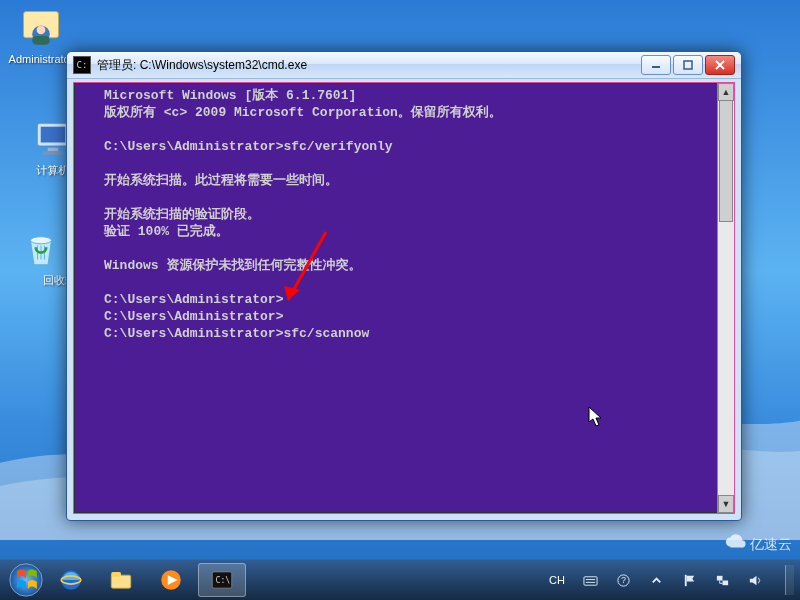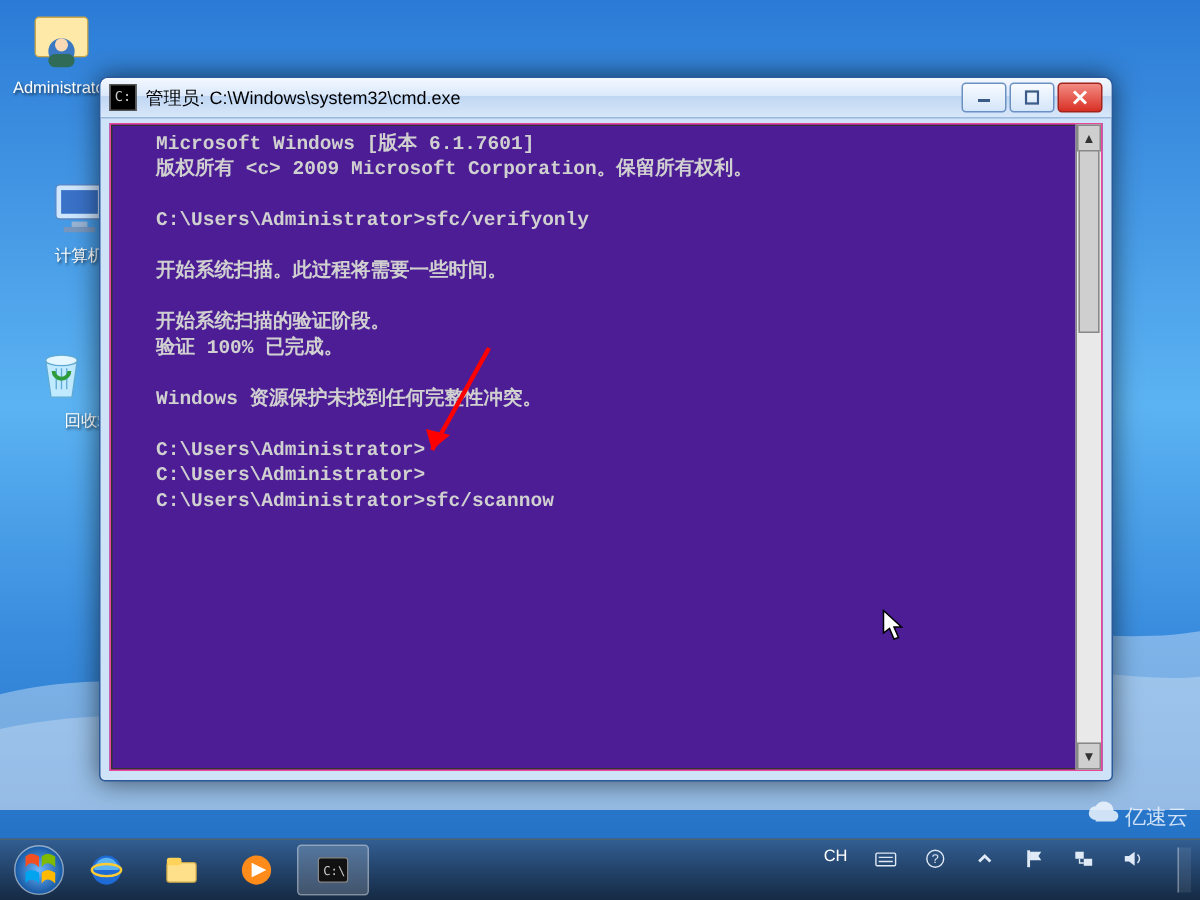--- a/index.html
+++ b/index.html
@@ -27,21 +27,21 @@
   .red-arrow{position:absolute;pointer-events:none;}
   
   .cursor{position:absolute;width:16px;height:22px;}
   
   .taskbar{position:absolute;left:0;right:0;bottom:0;height:40px;background:linear-gradient(to bottom,rgba(60,80,110,.6),rgba(20,35,55,.9));display:flex;align-items:center;padding:0 6px;border-top:1px solid rgba(255,255,255,.25);}
   .start-orb{width:40px;height:40px;display:flex;align-items:center;justify-content:center;}
   .start-orb svg{width:36px;height:36px;}
   .task-item{width:46px;height:32px;margin:0 2px;display:flex;align-items:center;justify-content:center;border-radius:3px;}
   .task-item.active{background:rgba(255,255,255,.18);border:1px solid rgba(255,255,255,.35);}
   .task-item svg{width:26px;height:26px;}
-  .tray{margin-left:auto;display:flex;gap:18px;color:#fff;font-size:11px;}
+  .tray{margin-left:auto;display:flex;align-items:center;gap:18px;color:#fff;font-size:11px;}
   .tray svg{width:15px;height:15px;fill:#e0eaf6;}
   .watermark{position:absolute;right:8px;bottom:46px;display:flex;align-items:flex-end;color:#eef5fd;font-size:14px;opacity:.85;}
 </style>
 </head>
 <body>
 
 <div class="wave">
   <svg viewBox="0 0 900 200" preserveAspectRatio="none">
     <path d="M0,140 C180,60 320,200 520,110 C680,40 820,120 900,60 L900,200 L0,200 Z" fill="rgba(255,255,255,0.35)"></path>
     <path d="M0,160 C200,90 340,210 540,130 C700,60 840,150 900,90 L900,200 L0,200 Z" fill="rgba(255,255,255,0.25)"></path>

